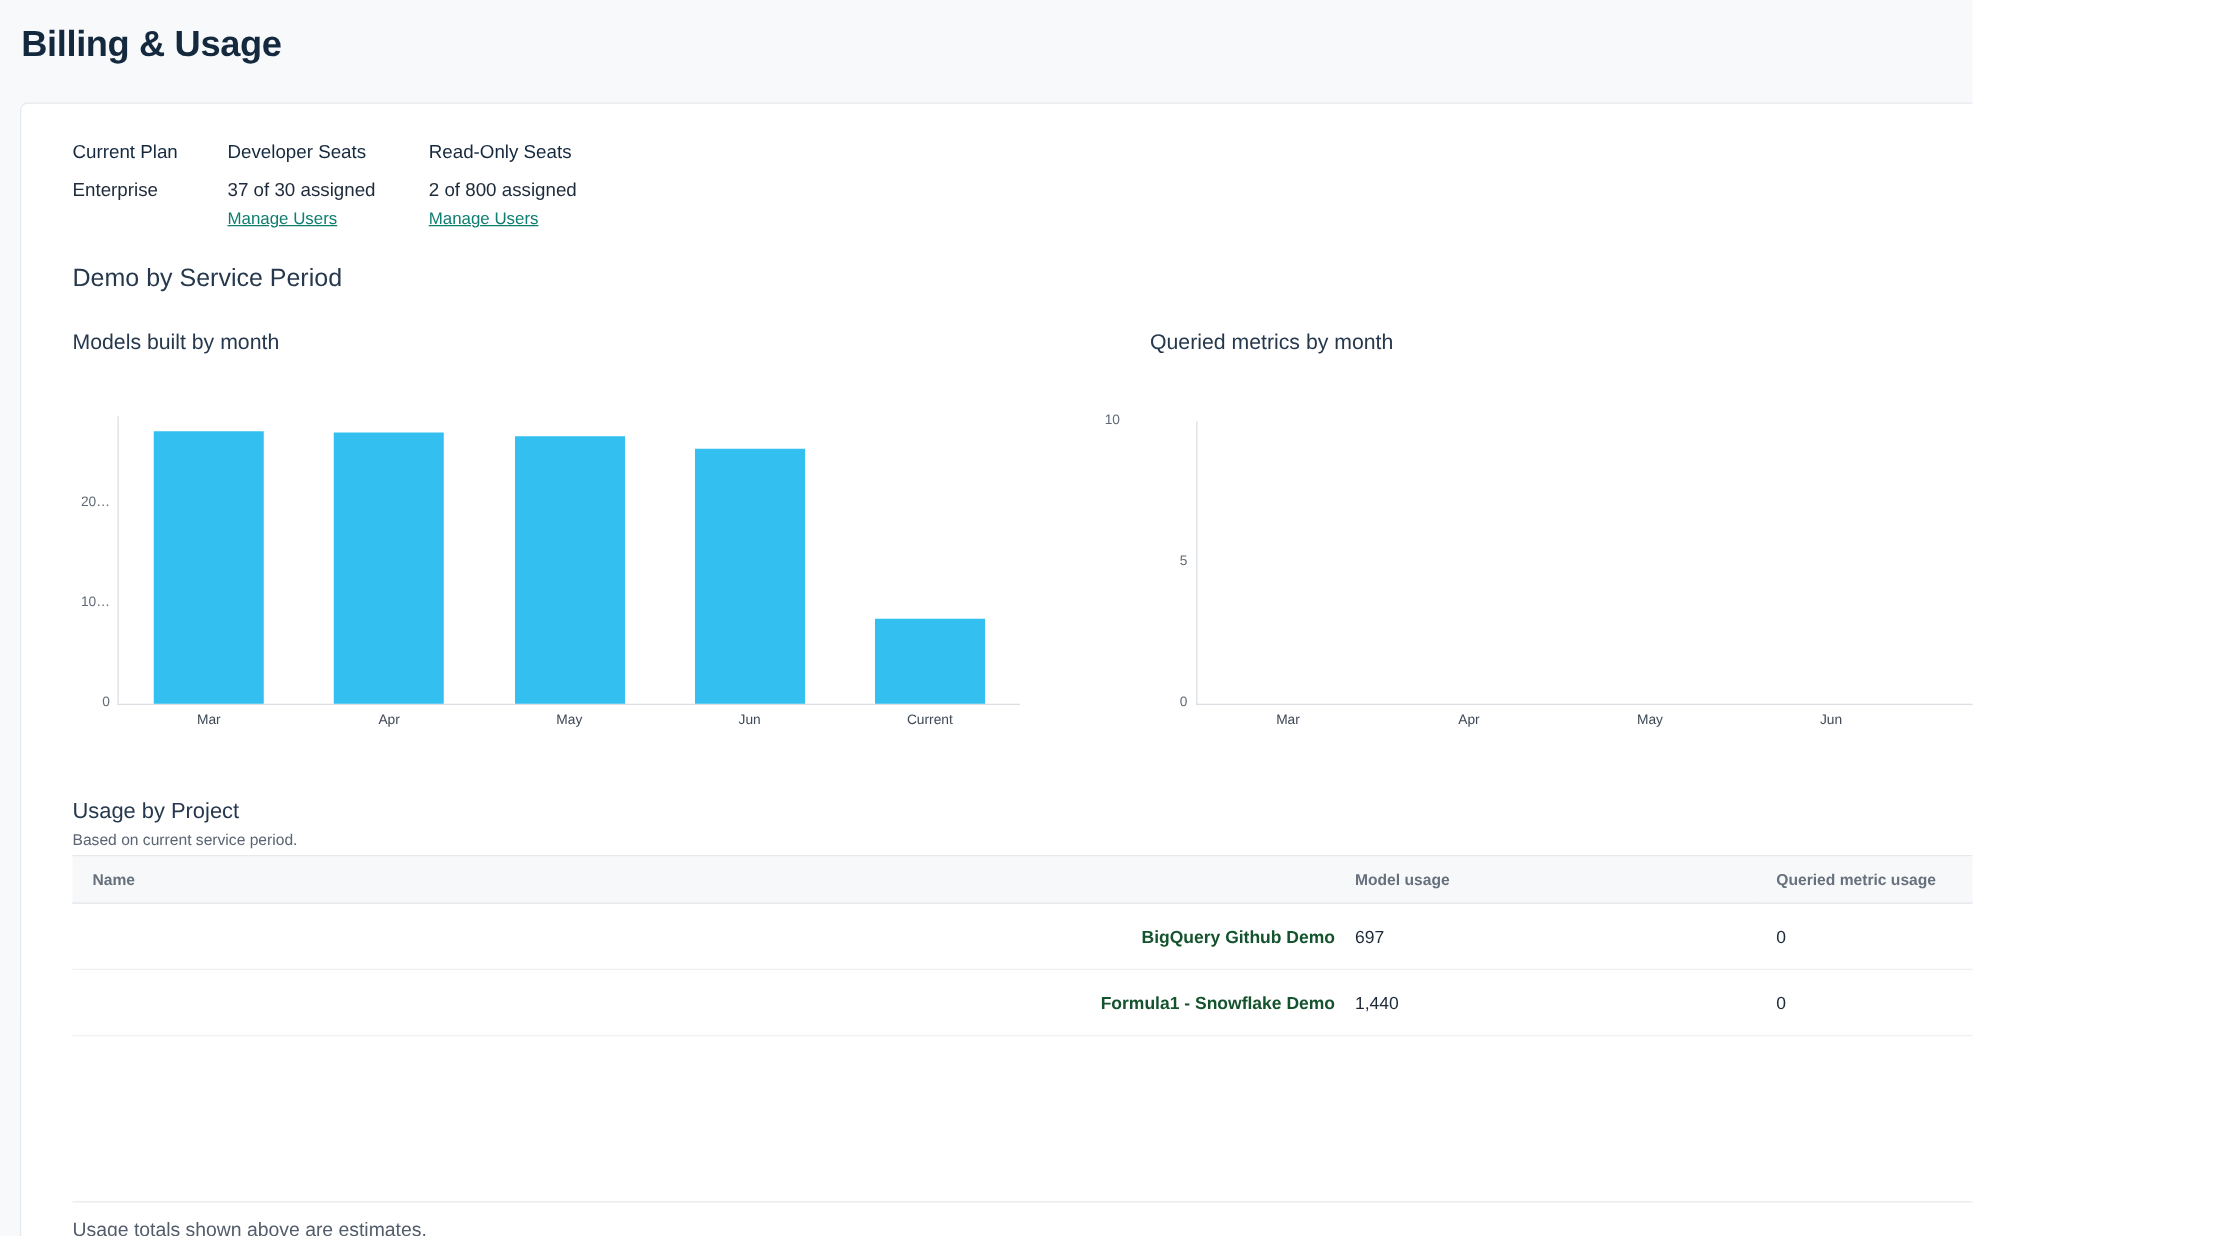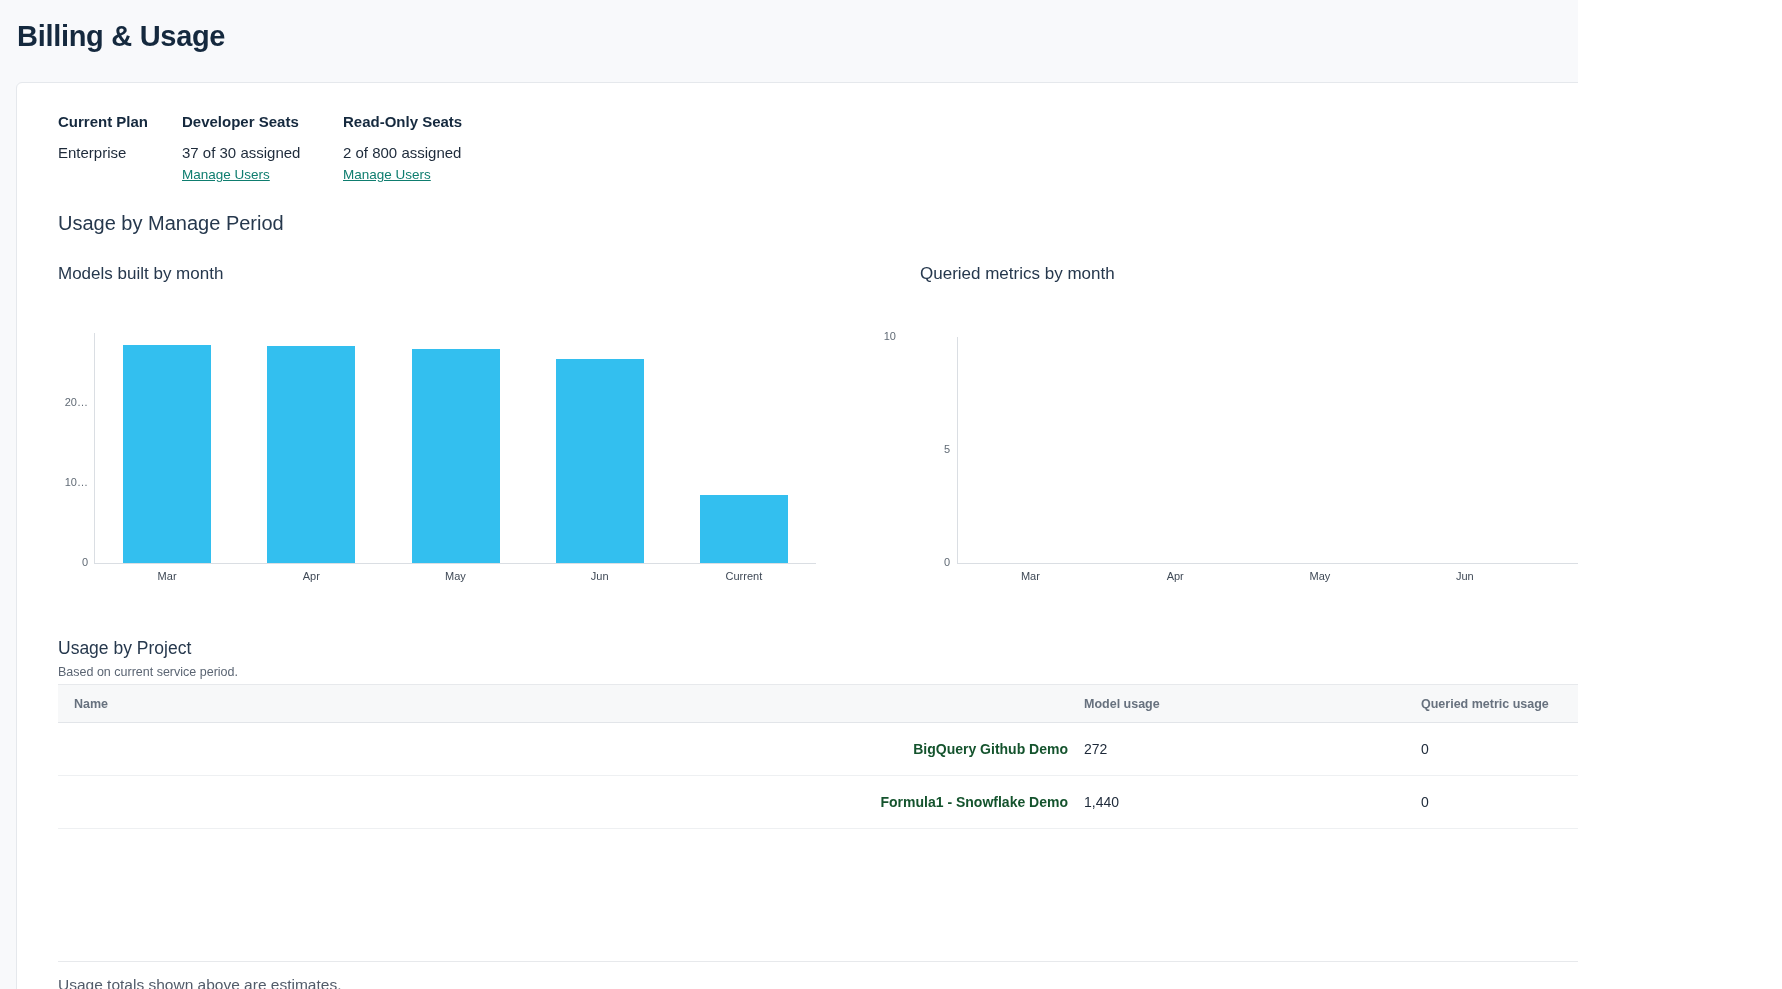--- a/index.html
+++ b/index.html
@@ -5,21 +5,21 @@
   * { margin:0; padding:0; box-sizing:border-box; }
   body { font-family:"Liberation Sans", sans-serif; }
   .page { position:relative; width:1578px; height:989px; background:#f8f9fb; overflow:hidden; }
 
   .page-title { position:absolute; left:17px; top:18px; font-size:29px; line-height:36px;
     font-weight:700; color:#15293e; letter-spacing:-0.3px; }
 
   .card { position:absolute; left:16px; top:82px; width:1750px; height:1060px;
     background:#ffffff; border:1px solid #e5e8ec; border-radius:6px; }
 
-  .plan-label { position:absolute; top:113px; font-size:15px; font-weight:700; color:#15293e; }
+  .plan-label { position:absolute; top:113px; font-size:15px; font-weight:400; color:#15293e; }
   .plan-value { position:absolute; top:144px; font-size:15px; color:#1d2a3a; }
   .plan-link  { position:absolute; top:167px; font-size:13.5px; color:#0e7d6f;
     text-decoration:underline; cursor:pointer; }
 
   .section-title { position:absolute; left:58px; top:212px; font-size:20px; font-weight:400; color:#26384d; }
 
   .chart-title { position:absolute; top:264px; font-size:17px; font-weight:400; color:#26384d; }
 
   .legend { position:absolute; left:1687px; top:267px; display:flex; align-items:center; }
   .legend-dot { width:14px; height:14px; border-radius:50%; background:#2fc998; }
@@ -60,21 +60,21 @@
   <div class="plan-label" style="left:182px">Developer Seats</div>
   <div class="plan-label" style="left:343px">Read-Only Seats</div>
 
   <div class="plan-value" style="left:58px">Enterprise</div>
   <div class="plan-value" style="left:182px">37 of 30 assigned</div>
   <div class="plan-value" style="left:343px">2 of 800 assigned</div>
 
   <a class="plan-link" style="left: 182px; color: rgb(14, 125, 111);">Manage Users</a>
   <a class="plan-link" style="left: 343px; color: rgb(14, 125, 111);">Manage Users</a>
 
-  <h2 class="section-title">Usage by Manage Period</h2>
+  <h2 class="section-title">Demo by Service Period</h2>
 
   <div class="chart-title" style="left:58px">Models built by month</div>
   <div class="chart-title" style="left:920px">Queried metrics by month</div>
 
   <div class="legend">
     <span class="legend-dot" style="background: rgb(47, 201, 152);"></span>
     <span class="legend-label">Query</span>
   </div>
 
   <div>
@@ -137,21 +137,21 @@
     <thead>
       <tr>
         <th>Name</th>
         <th>Model usage</th>
         <th>Queried metric usage</th>
       </tr>
     </thead>
     <tbody>
       <tr>
         <td class="name">BigQuery Github Demo</td>
-        <td>272</td>
+        <td>697</td>
         <td>0</td>
       </tr>
       <tr>
         <td class="name">Formula1 - Snowflake Demo</td>
         <td>1,440</td>
         <td>0</td>
       </tr>
     </tbody>
   </table>
 

